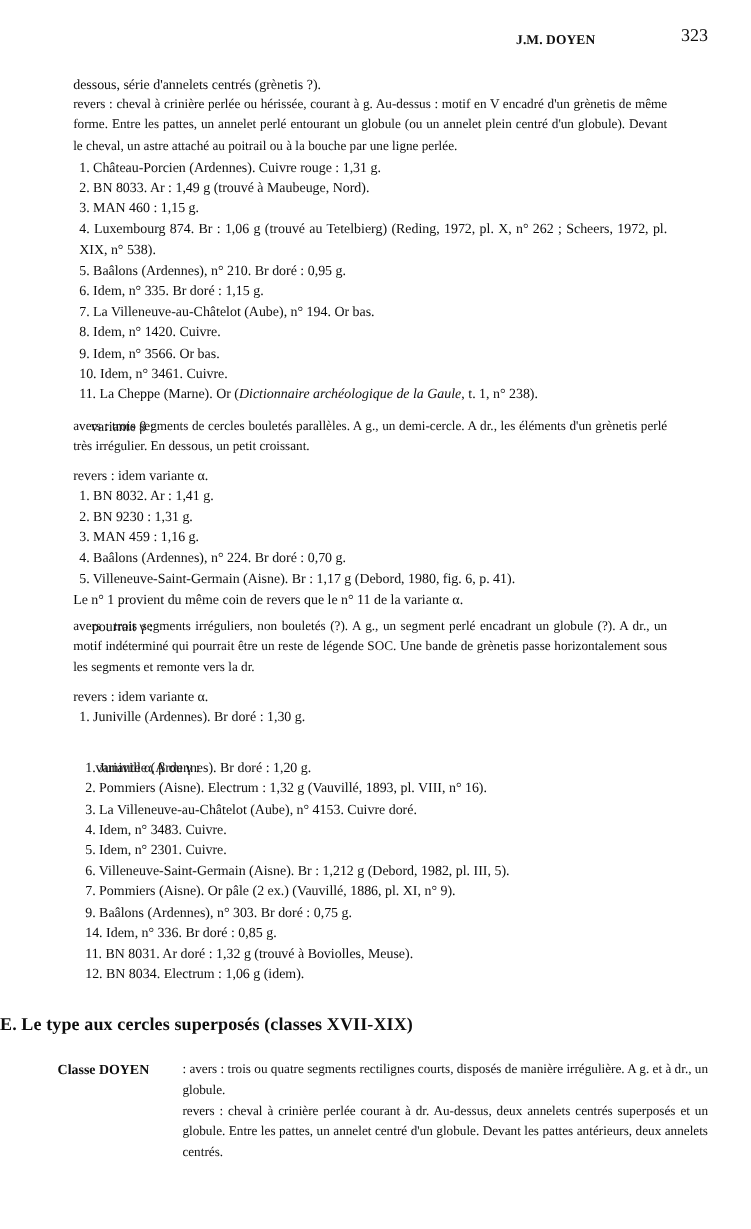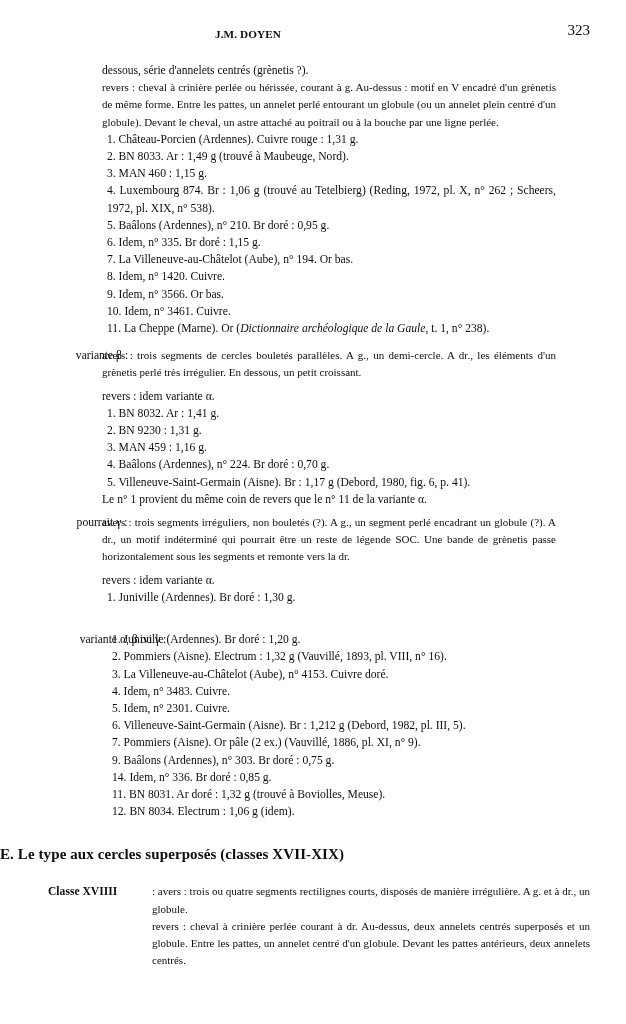--- a/index.html
+++ b/index.html
@@ -28,21 +28,21 @@
     position: absolute;
     left: 0;
     top: 28px;
     width: 626px;
     height: 20px;
   }
   .runhead .title {
     position: absolute;
     left: 0;
     width: 496px;
-    text-align: center;
+    text-align: right;
     font-size: 11.2px;
     letter-spacing: 0.1px;
     font-weight: 700;
     font-family: "Liberation Serif", "DejaVu Serif", serif;
   }
   .runhead .folio {
     position: absolute;
     right: 36px;
     top: -6px;
     font-size: 15px;
@@ -76,21 +76,21 @@
     text-align: center;
     font-size: 11.6px;
     line-height: 17.2px;
     white-space: nowrap;
   }
   .marginlabel.wide {
     width: 150px;
   }
 
   .col {
-    margin-left: 102px;
+    margin-left: 61px;
     margin-right: 70px;
   }
 
   p.just {
     margin: 0;
     font-size: 11px;
     line-height: 17.2px;
     text-align: justify;
     text-justify: inter-word;
     hyphens: none;
@@ -255,21 +255,21 @@
 
     <div class="sp-26"></div>
 
     <div class="block">
       <p class="sechead">E. Le type aux cercles superposés (classes XVII-XIX)</p>
     </div>
 
     <div class="sp-20"></div>
 
     <div class="classe">
-      <div class="lemma">Classe XVIIII</div>
+      <div class="lemma">Classe DOYEN</div>
       <div class="ctext">
         <p class="just">: avers : trois ou quatre segments rectilignes courts, disposés de manière irrégulière. A g. et à dr., un globule.</p>
         <p class="just">revers : cheval  à crinière perlée courant à dr. Au-dessus, deux annelets centrés superposés et un globule. Entre les pattes, un annelet centré d'un globule. Devant les pattes antérieurs, deux annelets centrés.</p>
 
       </div>
     </div>
 
   </div>
 </div>
 

